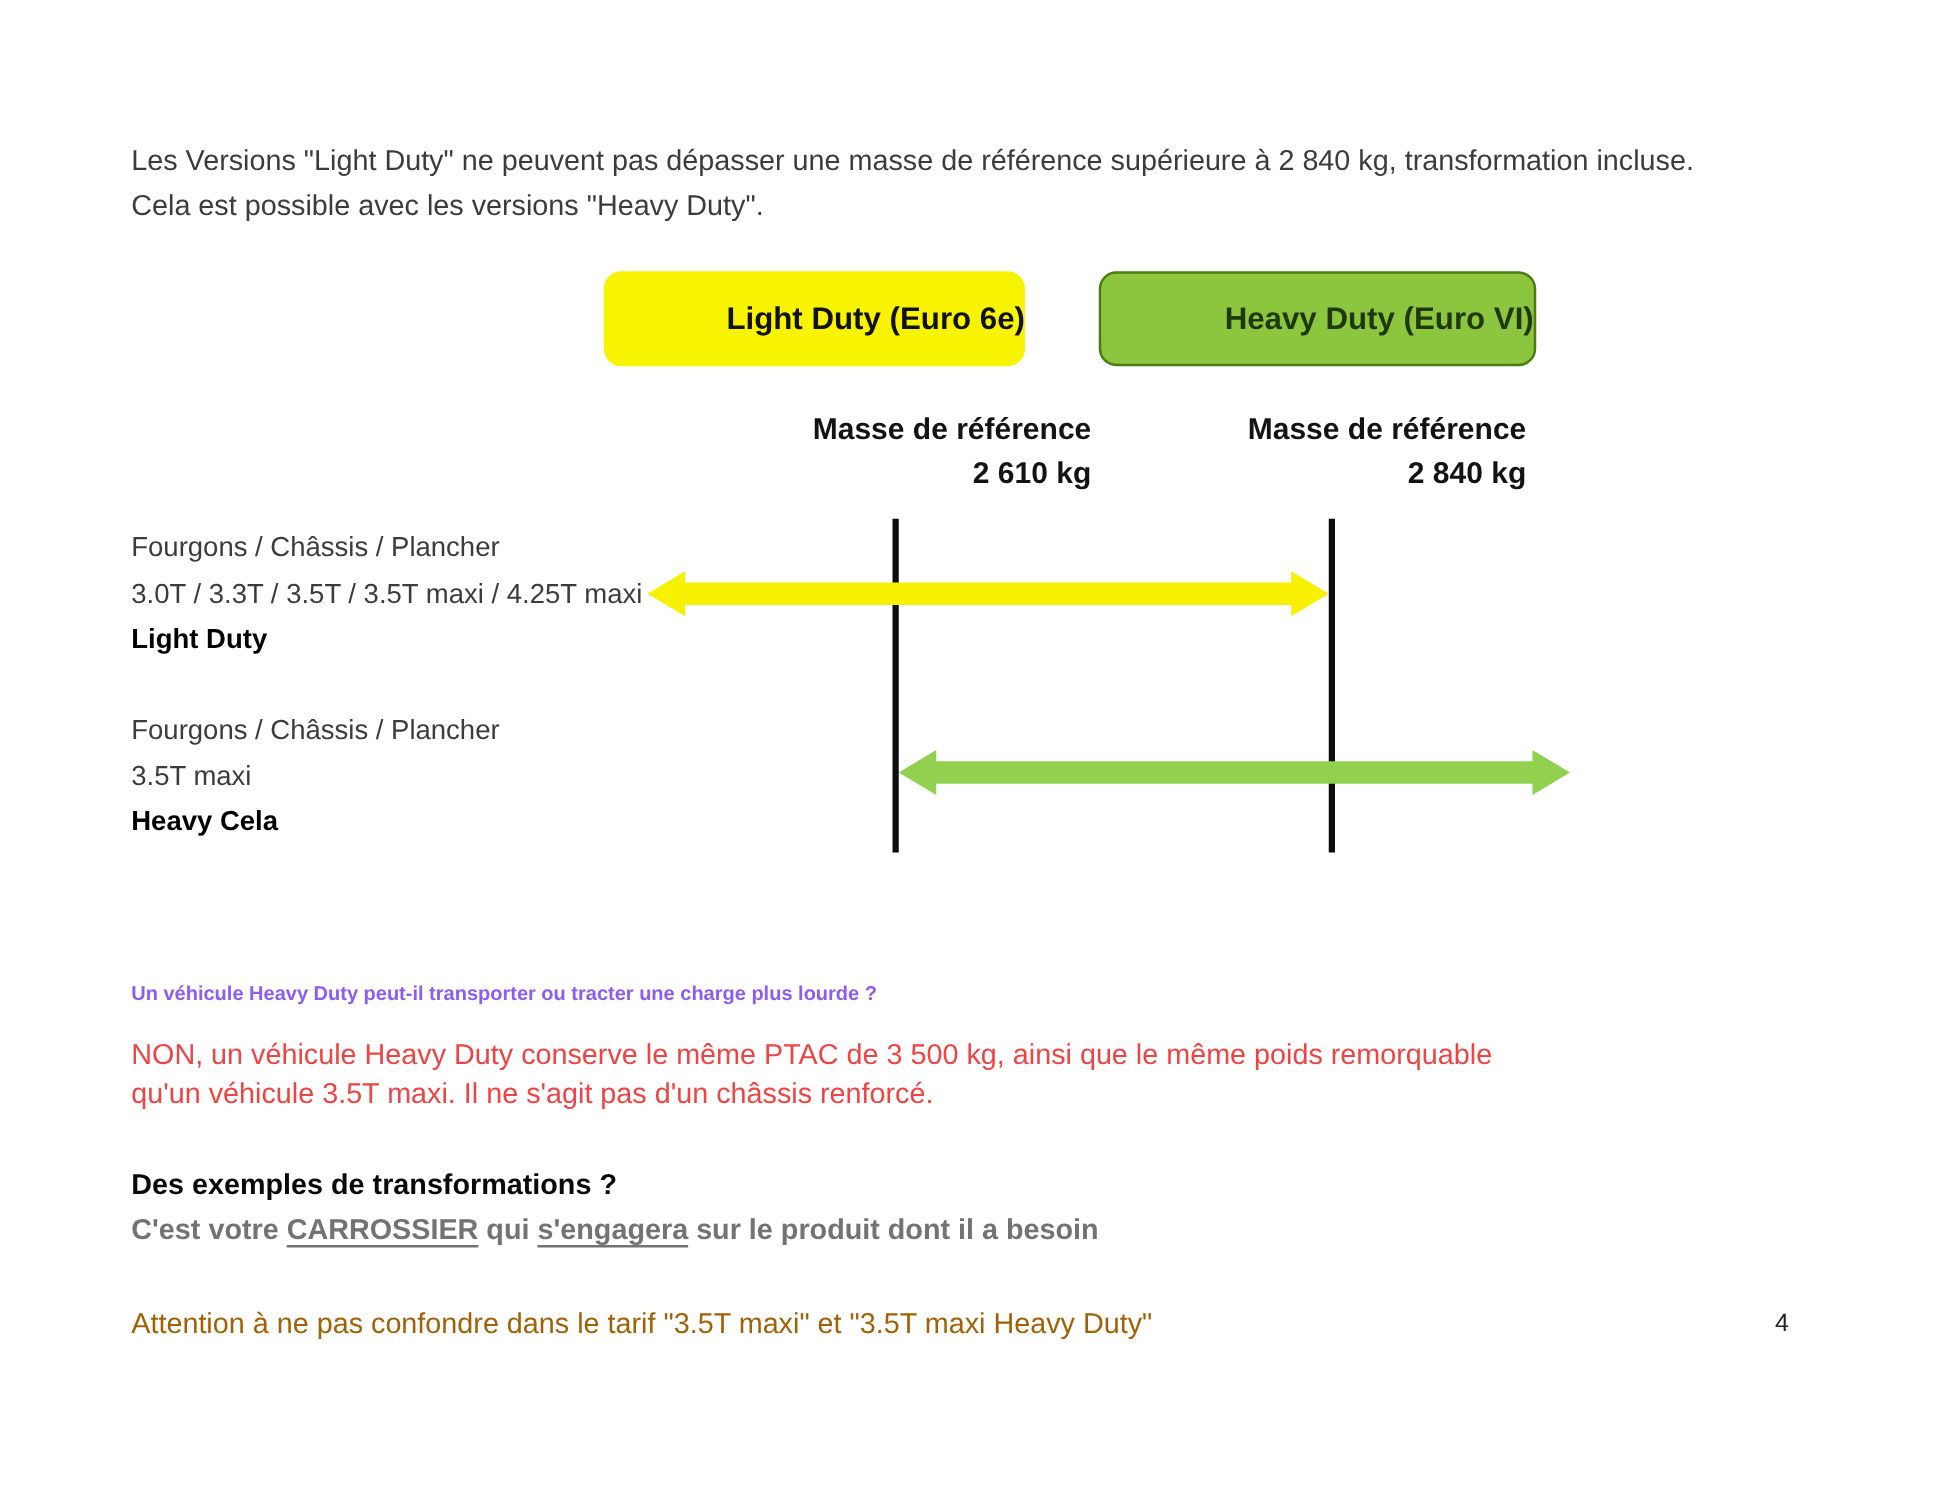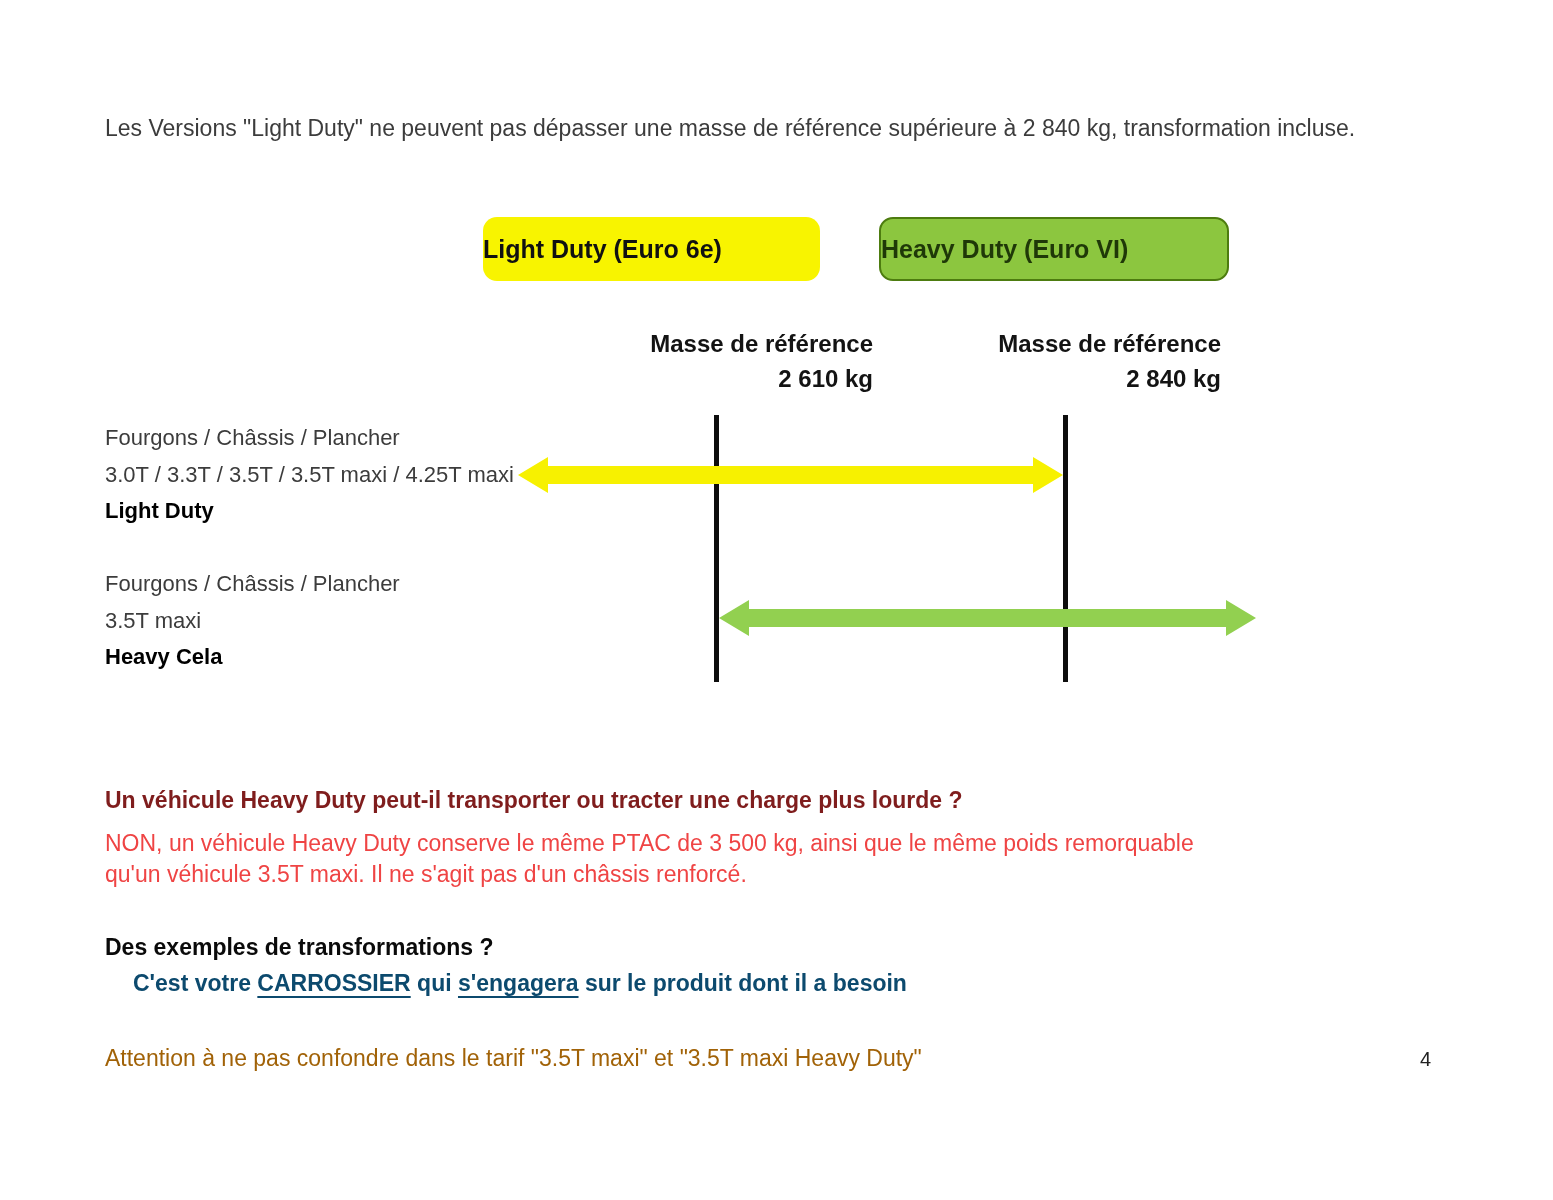--- a/index.html
+++ b/index.html
@@ -17,25 +17,25 @@
 
   .abs { position: absolute; white-space: nowrap; }
 
   
   .intro { left: 105px; top: 110px; font-size: 23px; line-height: 36px; color: #3c3c3c; }
 
   
   .badge {
     position: absolute;
     top: 217px;
-    height: 64px;
+    height: 76px;
     border-radius: 14px;
     display: flex;
     align-items: center;
-    justify-content: flex-start;
+    justify-content: flex-end;
     font-weight: bold;
     font-size: 25px;
   }
   .badge-light { left: 483px; width: 337px; background: #f8f400; color: #111111; }
   .badge-heavy { left: 879px; width: 350px; background: #8cc63f; border: 2px solid #4d7c0f; color: #1f3808; }
 
   
   .mass {
     position: absolute;
     top: 326px;
@@ -65,38 +65,39 @@
   .arrow-yellow { left: 518px; top: 455px; }
   .arrow-green  { left: 719px; top: 598px; }
 
   
   .models { position: absolute; left: 105px; font-size: 22px; line-height: 36.5px; color: #3c3c3c; }
   .models-light { top: 420px; }
   .models-heavy { top: 566px; }
   .models .duty { font-weight: bold; color: #000000; }
 
   
-  .qa-q { left: 105px; top: 787px; font-size: 23px; font-weight: bold; color: #7f1d1d; }
+  .qa-q { left: 105px; top: 787px; font-size: 16px; font-weight: bold; color: #8b5cf6; }
   .qa-a { left: 105px; top: 828px; font-size: 23px; line-height: 31px; color: #ef4444; }
 
   .transfo-q { left: 105px; top: 934px; font-size: 23px; font-weight: bold; color: #0a0a0a; }
-  .red-line { left: 105px; top: 970px; font-size: 23px; font-weight: bold; color: #0c4a6e; margin-left: 28px; }
+  .red-line { left: 105px; top: 970px; font-size: 23px; font-weight: bold; color: #737373; }
   .red-line .u { text-decoration: underline; text-underline-offset: 5px; text-decoration-thickness: 2px; }
 
   
   .footer-note { left: 105px; top: 1045px; font-size: 23px; color: #a16207; }
   .page-num { left: 1420px; top: 1048px; font-size: 20px; color: #222222; }
 </style>
 </head>
 <body>
 
 <div class="page">
 
   <div class="abs intro">
     <div>Les Versions "Light Duty" ne peuvent pas dépasser une masse de référence supérieure à 2 840 kg, transformation incluse.</div>
+    <div>Cela est possible avec les versions "Heavy Duty".</div>
   </div>
 
   <div class="badge badge-light">
     <span>Light Duty (Euro 6e)</span>
   </div>
   <div class="badge badge-heavy">
     <span>Heavy Duty (Euro VI)</span>
   </div>
 
   <div class="mass mass-light">

